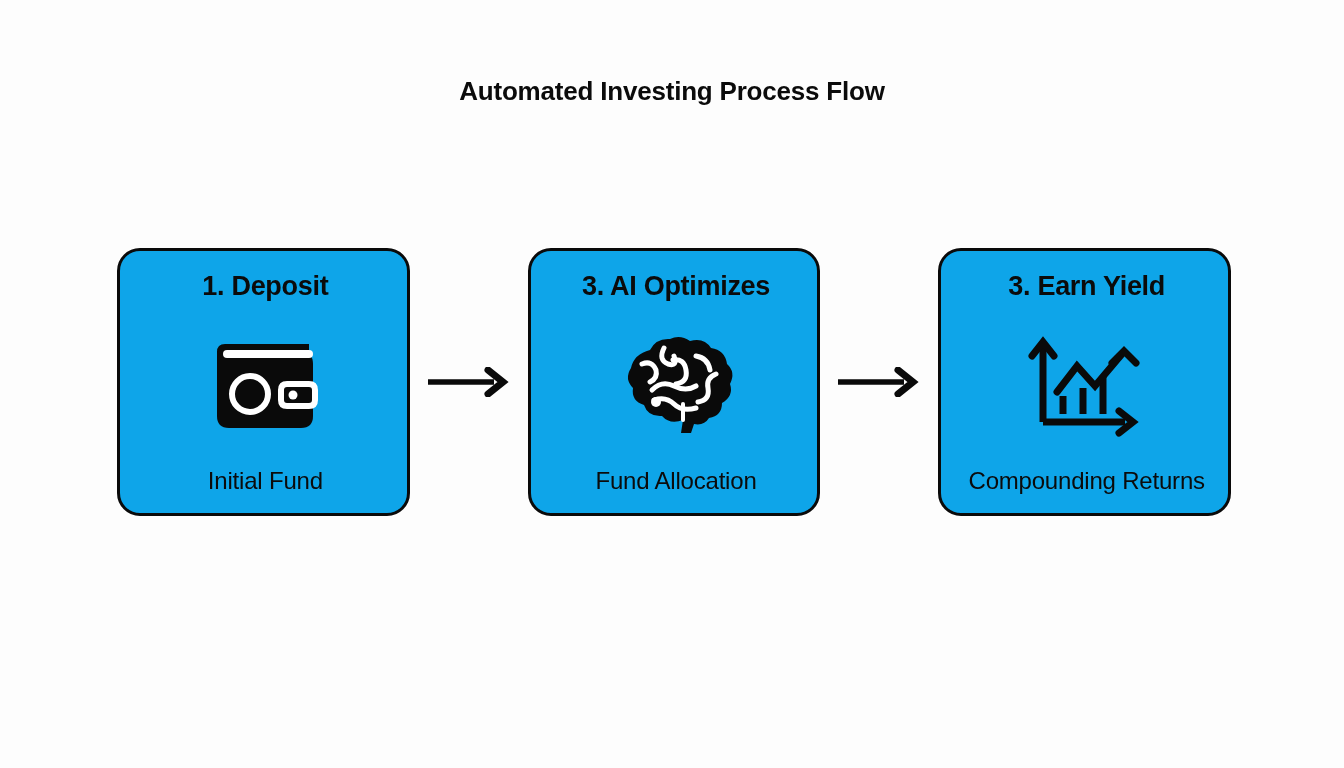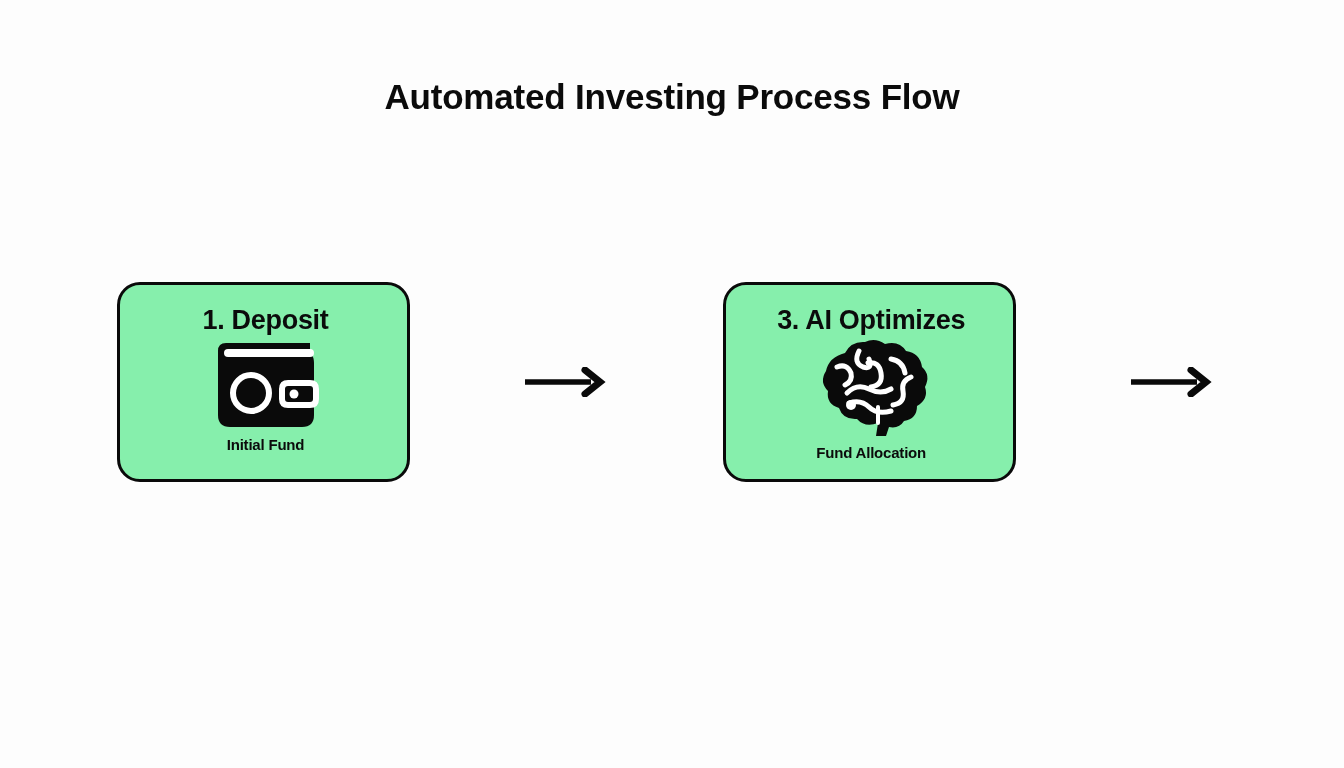--- a/index.html
+++ b/index.html
@@ -17,21 +17,21 @@
     position: relative;
   }
 
   
   #page-title {
     position: absolute;
     top: 50px;
     left: 0;
     width: 1344px;
     text-align: center;
-    font-size: 35px;
+    font-size: 26px;
     font-weight: 700;
     letter-spacing: -0.2px;
     color: #0b0b0b;
     line-height: 48px;
     white-space: nowrap;
   }
 
   
   #flow-row {
     position: absolute;
@@ -41,24 +41,24 @@
     height: 262px;
     display: flex;
     flex-direction: row;
     align-items: center;
     justify-content: space-between;
   }
 
   .flow-card {
     box-sizing: border-box;
     width: 293px;
-    height: 200px;
+    height: 268px;
     border: 3.2px solid #0a0a0a;
     border-radius: 23px;
-    background: #86efac;
+    background: #0ea5e9;
     display: flex;
     flex-direction: column;
     align-items: center;
     justify-content: flex-start;
     padding: 18px 6px 16px 10px;
     position: relative;
   }
 
   .card-title {
     font-size: 27px;
@@ -76,28 +76,28 @@
     align-items: center;
     justify-content: center;
     width: 100%;
   }
 
   .card-icon svg {
     display: block;
   }
 
   .card-caption {
-    font-size: 15px;
-    font-weight: 700;
+    font-size: 24px;
+    font-weight: 400;
     letter-spacing: -0.2px;
     color: #0b0b0b;
     line-height: 24px;
     text-align: center;
     white-space: nowrap;
-    margin-bottom: 12px;
+    margin-bottom: 4px;
   }
 
   
   .flow-arrow {
     width: 118px;
     height: 40px;
     display: flex;
     align-items: center;
     justify-content: center;
     flex: 0 0 auto;
@@ -177,14 +177,38 @@
     <div class="card-caption">Fund Allocation</div>
   </div>
 
   <div class="flow-arrow">
     <svg width="86" height="30" viewBox="0 0 86 30" aria-hidden="true">
       <line x1="2" y1="15" x2="68" y2="15" stroke="#0a0a0a" stroke-width="5.5" stroke-linecap="butt"></line>
       <polyline points="62,3 77,15 62,27" fill="none" stroke="#0a0a0a" stroke-width="7" stroke-linecap="round" stroke-linejoin="miter"></polyline>
     </svg>
   </div>
 
+  <div class="flow-card">
+    <div class="card-title">3. Earn Yield</div>
+
+    <div class="card-icon">
+      <svg width="124" height="104" viewBox="0 0 124 104" aria-hidden="true">
+
+        <line x1="18" y1="12" x2="18" y2="88" stroke="#0a0a0a" stroke-width="7" stroke-linecap="butt"></line>
+        <polyline points="7,22 18,8 29,22" fill="none" stroke="#0a0a0a" stroke-width="7" stroke-linecap="round" stroke-linejoin="miter"></polyline>
+
+        <line x1="18" y1="88" x2="100" y2="88" stroke="#0a0a0a" stroke-width="7" stroke-linecap="butt"></line>
+        <polyline points="94,77 108,88 94,99" fill="none" stroke="#0a0a0a" stroke-width="7" stroke-linecap="round" stroke-linejoin="miter"></polyline>
+
+        <line x1="38" y1="80" x2="38" y2="62" stroke="#0a0a0a" stroke-width="7" stroke-linecap="butt"></line>
+        <line x1="58" y1="80" x2="58" y2="54" stroke="#0a0a0a" stroke-width="7" stroke-linecap="butt"></line>
+        <line x1="78" y1="80" x2="78" y2="42" stroke="#0a0a0a" stroke-width="7" stroke-linecap="butt"></line>
+
+        <polyline points="32,58 52,32 70,52 97,20" fill="none" stroke="#0a0a0a" stroke-width="7" stroke-linecap="round" stroke-linejoin="miter"></polyline>
+
+        <polyline points="82,17 99,17 99,34" fill="none" stroke="#0a0a0a" stroke-width="7" stroke-linecap="round" stroke-linejoin="miter" transform="rotate(-45 99 17)"></polyline>
+      </svg>
+    </div>
+
+    <div class="card-caption">Compounding Returns</div>
+  </div>
 
 </div>
 
 </body></html>

